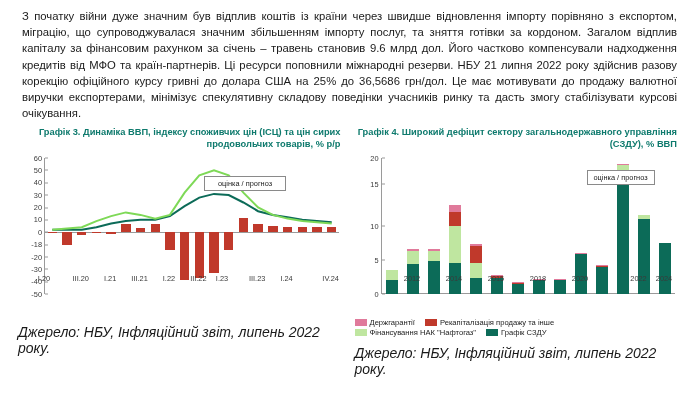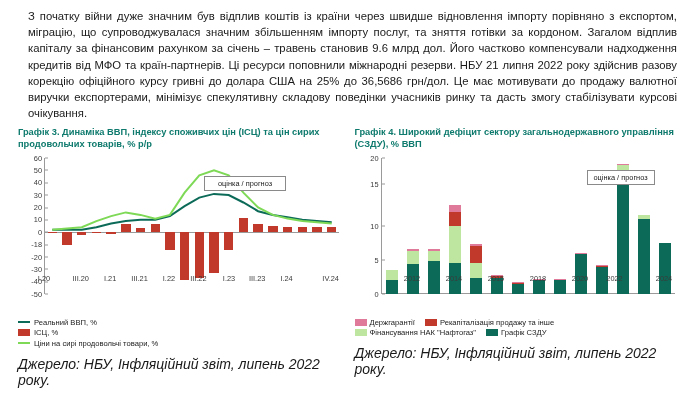--- a/index.html
+++ b/index.html
@@ -19,36 +19,37 @@
     width: 695px;
     height: 419px;
     box-sizing: border-box;
     padding: 8px 18px 0 18px;
   }
   .body-text {
     font-size: 11.3px;
     line-height: 16.2px;
     text-align: justify;
     color: #1a1a1a;
-    margin: 0 0 6px 10px;
+    margin: 0 0 6px 4px;
   }
   .charts-row {
     display: flex;
     gap: 14px;
     margin-top: 6px;
   }
   .chart-block {
     width: 324px;
   }
   .chart-title {
     color: #0e7a6d;
     font-size: 9.3px;
     font-weight: bold;
     line-height: 11.6px;
     margin-bottom: 5px;
+    text-align: right;
   }
   .chart-area {
     position: relative;
     height: 160px;
   }
   .plot {
     position: absolute;
     left: 26px;
     top: 2px;
     right: 2px;
@@ -209,42 +210,28 @@
               <polyline points="7.3,71.7 22.0,70.5 36.8,69.2 51.4,63.1 66.1,58.1 80.8,54.4 95.5,56.9 110.2,60.6 124.9,56.9 139.6,34.6 154.3,17.3 169.0,12.4 183.7,17.3 198.4,34.6 213.1,49.5 227.8,56.9 242.5,60.6 257.3,63.1 271.9,64.3 286.7,65.5" fill="none" stroke="#7ed957" stroke-width="2"></polyline>
             </svg>
           </div>
         <div class="xaxis" id="leftXAxis">
             <div class="xtick" style="left: 0;">I.20</div>
             <div class="xtick" style="left: 36.75px;">III.20</div>
             <div class="xtick" style="left: 66.15px;">I.21</div>
             <div class="xtick" style="left: 95.55px;">III.21</div>
             <div class="xtick" style="left: 124.95px;">I.22</div>
             <div class="xtick" style="left: 154.35px;">III.22</div>
-            <div class="xtick" style="left: 185px;">I.23</div>
+            <div class="xtick" style="left: 178px;">I.23</div>
             <div class="xtick" style="left: 213.15px;">III.23</div>
             <div class="xtick" style="left: 242.55px;">I.24</div>
             <div class="xtick" style="left: 286.65px;">IV.24</div>
           </div>
         <div class="note-box" style="left:186px; top:20px; width:72px;">оцінка / прогноз</div>
       </div>
 
-      <div class="legend">
-        <div class="legend-row">
-          <span class="swatch line" style="background:#0c6b58"></span>
-          <span>Реальний ВВП, %</span>
-        </div>
-        <div class="legend-row">
-          <span class="swatch" style="background:#c0392b"></span>
-          <span>ІСЦ, %</span>
-        </div>
-        <div class="legend-row">
-          <span class="swatch line" style="background:#7ed957"></span>
-          <span>Ціни на сирі продовольчі товари, %</span>
-        </div>
-      </div>
 
       <div class="source">Джерело: НБУ, Інфляційний звіт, липень 2022 року.</div>
     </div>
 
     <div class="chart-block">
       <div class="chart-title">Графік 4. Широкий дефіцит сектору загальнодержавного управління (СЗДУ), % ВВП</div>
 
       <div class="chart-area">
         <div class="plot" id="rightPlot">
             <div class="ytick" style="top: 0px;">20</div>
@@ -290,21 +277,21 @@
             <div class="bar" style="background: rgb(12, 107, 88); left: 256.62px; width: 11.76px; bottom: 0px; height: 74.8px;"></div>
             <div class="bar" style="background: rgb(191, 230, 160); left: 256.62px; width: 11.76px; bottom: 74.8px; height: 3.4px;"></div>
             <div class="bar" style="background: rgb(12, 107, 88); left: 277.62px; width: 11.76px; bottom: 0px; height: 50.32px;"></div>
           </div>
         <div class="xaxis" id="rightXAxis">
             <div class="xtick" style="left: 31.5px;">2012</div>
             <div class="xtick" style="left: 73.5px;">2014</div>
             <div class="xtick" style="left: 115.5px;">2015</div>
             <div class="xtick" style="left: 157.5px;">2018</div>
             <div class="xtick" style="left: 199.5px;">2020</div>
-            <div class="xtick" style="left: 234px; text-align: right;">2022</div>
+            <div class="xtick" style="left: 258px; text-align: right;">2022</div>
             <div class="xtick" style="left: 283.5px;">2024</div>
           </div>
         <div class="note-box" style="left:232px; top:14px; width:58px;">оцінка / прогноз</div>
       </div>
 
       <div class="legend">
         <div class="legend-row two">
           <span class="legend-item">
             <span class="swatch" style="background:#e07a9b"></span>
             <span>Держгарантії</span>

